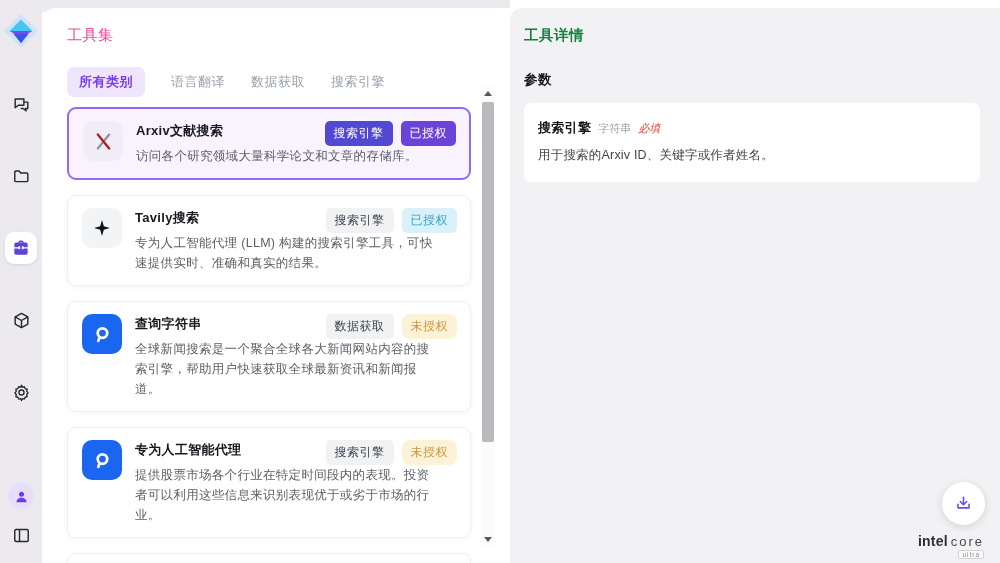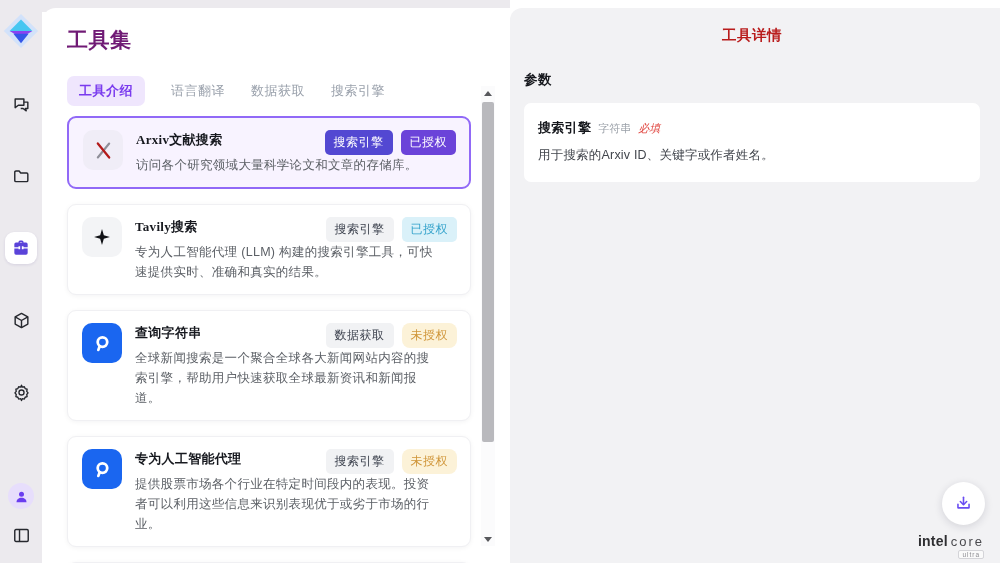--- a/index.html
+++ b/index.html
@@ -13,52 +13,52 @@
   .logo { margin-top:12px; width:38px; height:38px; }
   .rail-nav { margin-top:38px; display:flex; flex-direction:column; align-items:center; gap:40px; }
   .rail-item { width:32px; height:32px; display:flex; align-items:center; justify-content:center; border-radius:9px; cursor:pointer; }
   .rail-item.active { background:#fff; box-shadow:0 1px 3px rgba(60,40,120,.12); }
   .rail-bottom { position:absolute; bottom:12px; left:0; width:42px; display:flex; flex-direction:column; align-items:center; gap:10px; }
   .avatar-circle { width:26px; height:26px; border-radius:50%; background:#e7defc; display:flex; align-items:center; justify-content:center; }
 
   
   .panel-left { position:absolute; left:42px; top:8px; width:468px; height:555px; background:#fff; border-top-left-radius:14px; }
   .panel-left-inner { padding:18px 0 0 25px; }
-  .panel-title { font-size:21px; font-weight:bold; color:#701a75; letter-spacing:.5px; }
+  .panel-title { font-size:15px; font-weight:normal; color:#ec4899; letter-spacing:.5px; }
   .tabs { display:flex; align-items:center; gap:26px; margin-top:22px; }
   .tab { font-size:13px; color:#99a0ab; cursor:pointer; padding:6px 0; letter-spacing:.5px; }
   .tab.active { color:#7a3bee; background:#efe6fd; padding:6px 12px; border-radius:7px; font-weight:bold; }
   .tool-list { margin-top:10px; width:404px; }
   .tool-card { position:relative; background:#fff; border:1px solid #f0f0f3; border-radius:9px; box-shadow:0 1px 5px rgba(20,20,40,.05); padding:12px 14px; margin-bottom:15px; display:flex; cursor:pointer; }
   .tool-card.selected { background:#f8f3ff; border:2px solid #9169f7; box-shadow:none; }
   .tool-icon { flex:0 0 40px; width:40px; height:40px; border-radius:10px; background:#f3f4f6; display:flex; align-items:center; justify-content:center; margin-right:13px; }
   .tool-icon.arxiv { background:#f0edf7; }
   .tool-icon.juhe { background:#1a66f0; }
   .tool-body { flex:1; min-width:0; padding-top:1px; }
-  .tool-name { font-size:13px; font-weight:bold; color:#17191f; letter-spacing:.3px;font-family:Liberation Serif, serif; }
+  .tool-name { font-size:13px; font-weight:bold; color:#17191f; letter-spacing:.3px; }
   .tool-desc { margin-top:6px; font-size:12.5px; color:#5c6066; line-height:1.6; max-width:302px; letter-spacing:.3px; }
   .tool-badges { position:absolute; top:12px; right:13px; display:flex; gap:8px; }
   .badge { font-size:12px; padding:4px 9px; border-radius:5px; white-space:nowrap; letter-spacing:.5px; }
   .badge.indigo { background:#5348d2; color:#fff; }
   .badge.purple { background:#6b43d9; color:#fff; }
   .badge.gray   { background:#f1f2f4; color:#3f4450; }
   .badge.cyan   { background:#daf1f9; color:#35a3cb; }
   .badge.yellow { background:#fcf2d8; color:#d0963a;border-radius:8px; }
 
   
   .scrollbar { position:absolute; left:439px; top:78px; width:14px; height:468px; background:#fbfbfc; }
   .sb-arrow { position:absolute; left:0; width:14px; height:14px; display:flex; align-items:center; justify-content:center; cursor:pointer; }
   .sb-arrow.up { top:0; } .sb-arrow.down { bottom:0; }
   .sb-arrow .tri-up { width:0; height:0; border-left:4px solid transparent; border-right:4px solid transparent; border-bottom:5px solid #57585c; }
   .sb-arrow .tri-down { width:0; height:0; border-left:4px solid transparent; border-right:4px solid transparent; border-top:5px solid #57585c; }
   .sb-thumb { position:absolute; left:1px; top:16px; width:12px; height:340px; background:#b9b9bd; border-radius:2px; cursor:pointer; }
 
   
   .panel-right { position:absolute; left:510px; top:8px; width:490px; height:555px; background:#f2f2f4; border-top-left-radius:12px; padding:18px 20px 0 14px; }
-  .detail-title { font-size:14.5px; font-weight:bold; color:#b91c1c; letter-spacing:.5px;text-align:center; }
+  .detail-title { font-size:14.5px; font-weight:bold; color:#15803d; letter-spacing:.5px; }
   .section-heading { font-size:13.5px; font-weight:bold; color:#14161b; margin-top:26px; letter-spacing:.5px; }
   .intro-card { margin-top:14px; background:#fff; border-radius:7px; padding:12px 14px; font-size:12.5px; color:#3a3f46; letter-spacing:.2px; }
   .param-card { margin-top:14px; background:#fff; border-radius:7px; padding:16px 14px 18px 14px; }
   .param-head { display:flex; align-items:baseline; gap:7px; }
   .param-name { font-size:13px; font-weight:bold; color:#15171c; letter-spacing:.3px; }
   .param-type { font-size:11px; color:#9aa0a8; }
   .param-required { font-size:11px; color:#e0443e;font-style:italic; }
   .param-desc { margin-top:10px; font-size:12.5px; color:#41454c; letter-spacing:.2px; }
 
   
@@ -138,21 +138,21 @@
             <line x1="9.5" y1="4.5" x2="9.5" y2="19.5"></line>
           </svg>
       </div>
     </div>
   </div>
 
   <div class="panel-left">
     <div class="panel-left-inner">
       <div class="panel-title">工具集</div>
       <div class="tabs" id="tabs">
-          <span class="tab active">工具介绍</span>
+          <span class="tab active">所有类别</span>
           <span class="tab">语言翻译</span>
           <span class="tab">数据获取</span>
           <span class="tab">搜索引擎</span>
         </div>
       <div class="tool-list" id="tool-list">
           <div class="tool-card selected">
     <div class="tool-icon arxiv">
               <svg viewBox="0 0 24 24" width="21" height="21" stroke-linecap="round">
                 <line x1="18.5" y1="4" x2="5.5" y2="20" stroke="#8f8f98" stroke-width="2.4"></line>
                 <line x1="5.5" y1="4" x2="18.5" y2="20" stroke="#b31b1b" stroke-width="2.6"></line>

